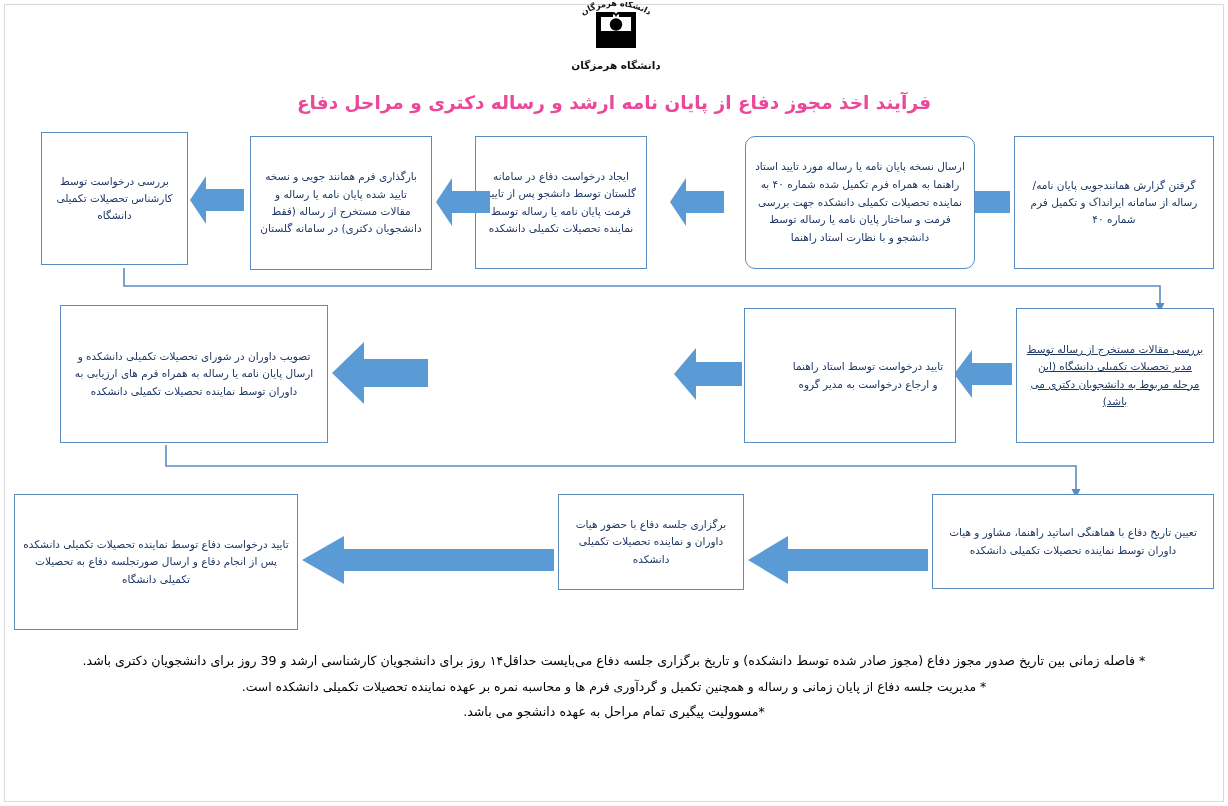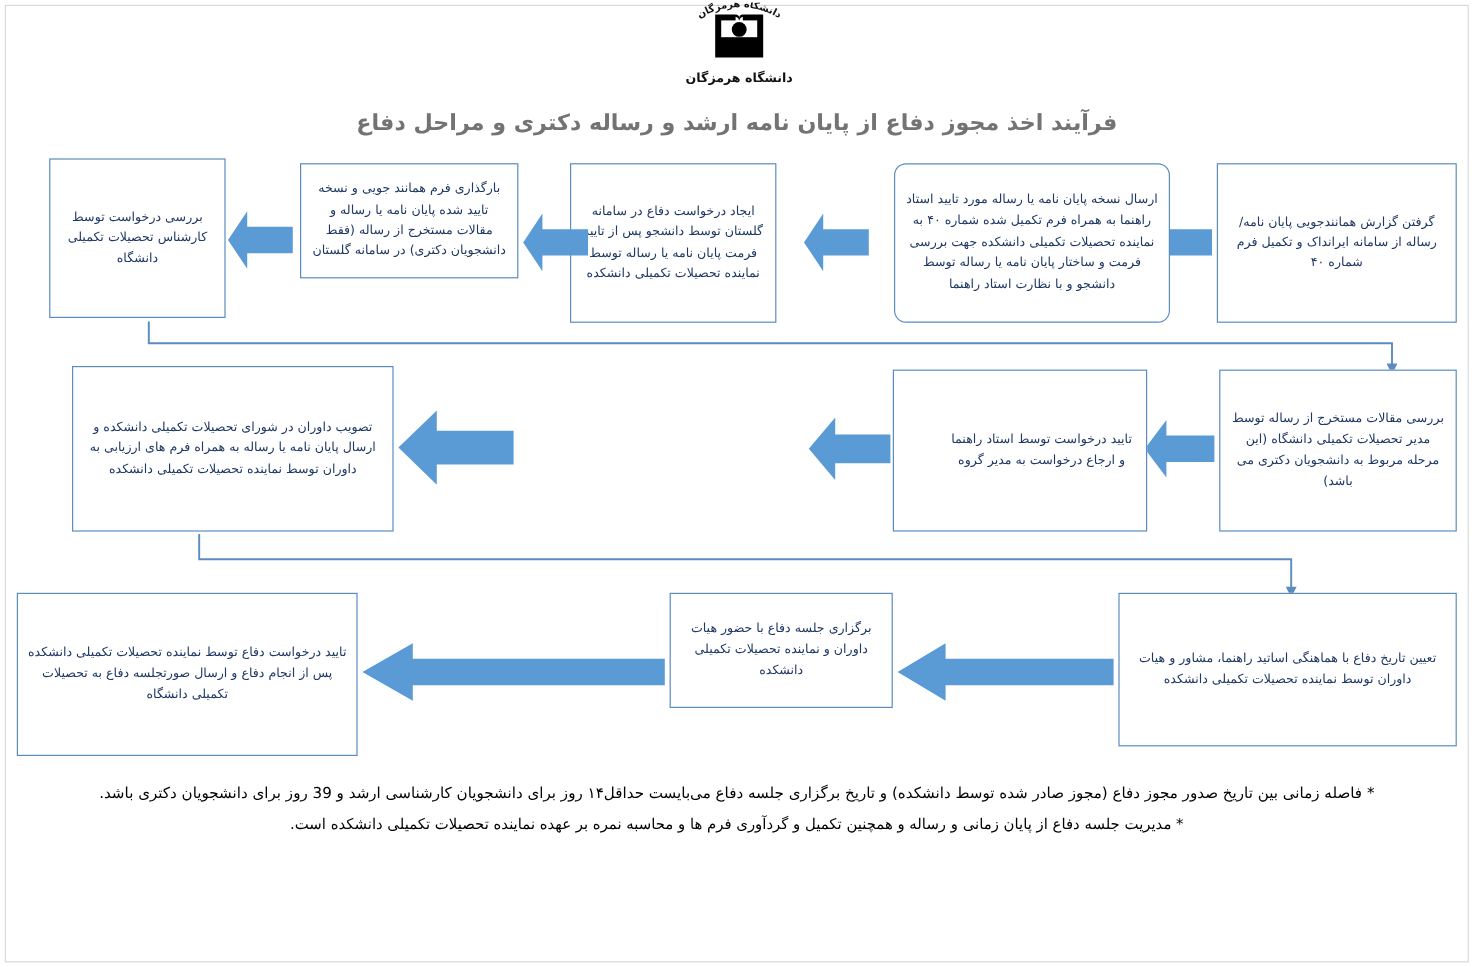--- a/index.html
+++ b/index.html
@@ -29,21 +29,21 @@
     position:absolute;left:52px;top:5px;width:46px;height:46px;
   }
   .logo-name{
     font-size:10.5px;font-weight:bold;color:#111;margin-top:-1px;
     letter-spacing:.2px;
   }
 
   
   .chart-title{
     position:absolute;left:0;top:92px;width:1228px;text-align:center;
-    font-size:18.5px;font-weight:bold;color:#737373;
+    font-size:18.5px;font-weight:bold;color:#ec4899;
     font-family:"DejaVu Sans","Liberation Sans",sans-serif;
   }
 
   
   .node{
     position:absolute;
     border:1px solid #5b8cc0;
     background:#ffffff;
     box-sizing:border-box;
     display:flex;align-items:center;justify-content:center;
@@ -145,35 +145,35 @@
   <div class="node" style="right:581px;top:136px;width:172px;height:133px;">
     <span>ایجاد درخواست دفاع در سامانه گلستان توسط دانشجو پس از تایید فرمت پایان نامه یا رساله توسط نماینده تحصیلات تکمیلی دانشکده</span>
   </div>
 
   <div class="arrow" style="right:738px;top:178px;width:54px;height:48px;">
     <svg width="54" height="48" viewBox="0 0 54 48">
       <polygon points="54,13 16,13 16,0 0,24 16,48 16,35 54,35" fill="#5b9bd5"></polygon>
     </svg>
   </div>
 
-  <div class="node" style="right:796px;top:136px;width:182px;height:96px;">
+  <div class="node" style="right:796px;top:136px;width:182px;height:134px;">
     <span>بارگذاری فرم همانند جویی و نسخه تایید شده پایان نامه یا رساله و مقالات مستخرج از رساله (فقط دانشجویان دکتری) در سامانه گلستان</span>
   </div>
 
   <div class="arrow" style="right:984px;top:176px;width:54px;height:48px;">
     <svg width="54" height="48" viewBox="0 0 54 48">
       <polygon points="54,13 16,13 16,0 0,24 16,48 16,35 54,35" fill="#5b9bd5"></polygon>
     </svg>
   </div>
 
   <div class="node" style="right:1040px;top:132px;width:147px;height:133px;margin-left:24px;">
     <span>بررسی درخواست توسط کارشناس تحصیلات تکمیلی دانشگاه</span>
   </div>
 
-  <div class="node" style="right:14px;top:308px;width:198px;height:135px;">
+  <div class="node" style="right:14px;top:308px;width:198px;height:135px;text-decoration:underline;">
     <span>بررسی مقالات مستخرج از رساله توسط مدیر تحصیلات تکمیلی دانشگاه (این مرحله مربوط به دانشجویان دکتری می باشد)</span>
   </div>
 
   <div class="arrow" style="right:216px;top:350px;width:58px;height:48px;">
     <svg width="58" height="48" viewBox="0 0 58 48">
       <polygon points="58,13 18,13 18,0 0,24 18,48 18,35 58,35" fill="#5b9bd5"></polygon>
     </svg>
   </div>
 
   <div class="node" style="right:272px;top:308px;width:212px;height:135px;padding-left:44px;">
@@ -190,21 +190,21 @@
   <div class="arrow" style="right:800px;top:342px;width:96px;height:62px;">
     <svg width="96" height="62" viewBox="0 0 96 62">
       <polygon points="96,17 32,17 32,0 0,31 32,62 32,45 96,45" fill="#5b9bd5"></polygon>
     </svg>
   </div>
 
   <div class="node" style="right:900px;top:305px;width:268px;height:138px;">
     <span>تصویب داوران در شورای تحصیلات تکمیلی دانشکده و ارسال پایان نامه یا رساله به همراه فرم های ارزیابی به داوران توسط نماینده تحصیلات تکمیلی دانشکده</span>
   </div>
 
-  <div class="node" style="right:14px;top:494px;width:282px;height:128px;">
+  <div class="node" style="right:14px;top:494px;width:282px;height:95px;">
     <span>تعیین تاریخ دفاع با هماهنگی اساتید راهنما، مشاور و هیات داوران توسط نماینده تحصیلات تکمیلی دانشکده</span>
   </div>
 
   <div class="arrow" style="right:300px;top:536px;width:180px;height:48px;">
     <svg width="180" height="48" viewBox="0 0 180 48">
       <polygon points="180,13 40,13 40,0 0,24 40,48 40,35 180,35" fill="#5b9bd5"></polygon>
     </svg>
   </div>
 
   <div class="node" style="right:484px;top:494px;width:186px;height:96px;">
@@ -217,15 +217,16 @@
     </svg>
   </div>
 
   <div class="node" style="right:930px;top:494px;width:284px;height:136px;">
     <span>تایید درخواست دفاع توسط نماینده تحصیلات تکمیلی دانشکده پس از انجام دفاع و ارسال صورتجلسه دفاع به تحصیلات تکمیلی دانشگاه</span>
   </div>
 
   <div class="notes">
     <div class="note n1">* فاصله زمانی بین تاریخ صدور مجوز دفاع (مجوز صادر شده توسط دانشکده) و تاریخ برگزاری جلسه دفاع می‌بایست حداقل۱۴ روز برای دانشجویان کارشناسی ارشد و 39 روز برای دانشجویان دکتری باشد.</div>
     <div class="note n2">* مدیریت جلسه دفاع از پایان زمانی و رساله و همچنین تکمیل و گردآوری فرم ها و محاسبه نمره بر عهده نماینده تحصیلات تکمیلی دانشکده است.</div>
+    <div class="note n3">*مسوولیت پیگیری تمام مراحل به عهده دانشجو می باشد.</div>
   </div>
 
 </div>
 
 </body></html>

